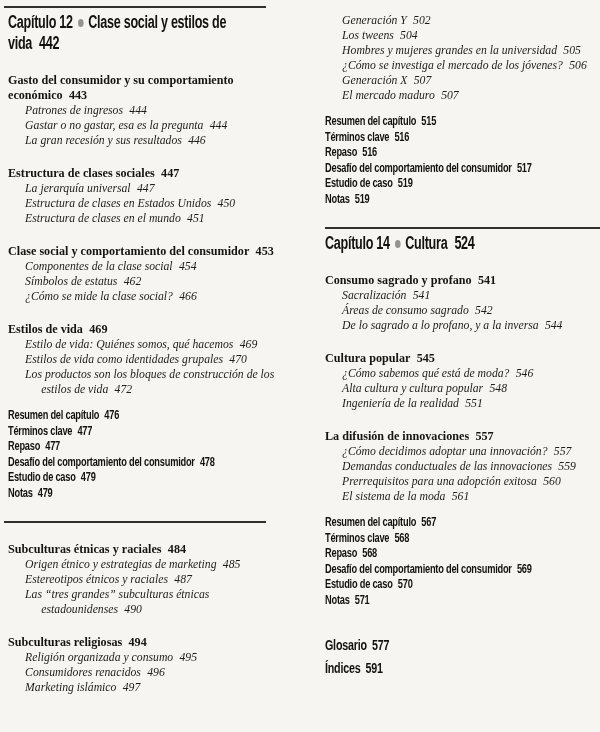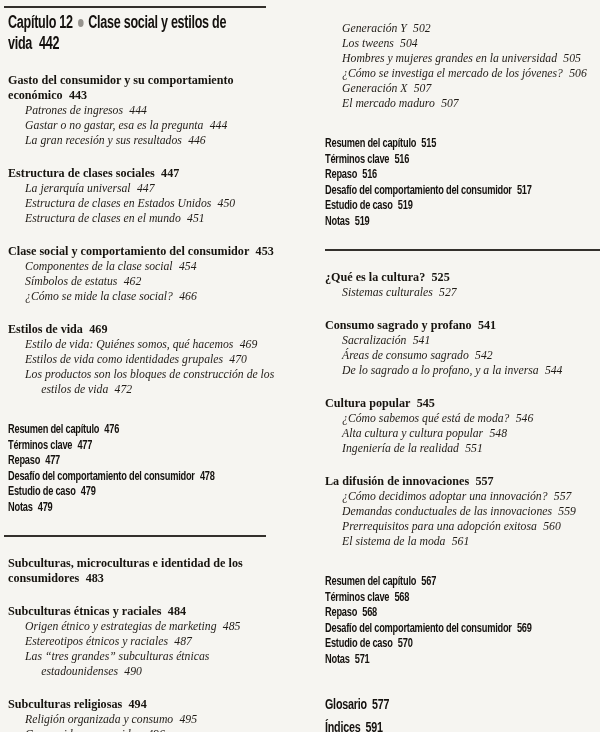--- a/index.html
+++ b/index.html
@@ -13,21 +13,21 @@
   .page { display:flex; padding:6px 0 0 8px; box-sizing:border-box; }
   .col { flex:none; }
   .col-left  { width:272px; }
   .col-right { width:275px; margin-left:45px; }
 
   .rule { height:2px; background:#33302c; }
   .col-left  .rule { width:262px; margin-left:-4px; }
   .col-right .rule { width:100%; }
   .block-rule { margin-top:20px; margin-bottom:4px; }
   .block-rule.first { margin-top:0; }
-  .col-right > .block:first-child { margin-top:14px; }
+  .col-right > .block:first-child { margin-top:6px; }
 
   .block-chapter { margin:4px 0 12px 0; }
   .l-chapter {
     font-family:"Liberation Sans", sans-serif; font-weight:bold;
     font-size:18px; line-height:21px; letter-spacing:-0.4px;
     white-space:nowrap; transform:scaleX(0.70); transform-origin:0 0;
     color:#14110e;
   }
   .chapter-bullet {
     display:inline-block; width:8px; height:8px; border-radius:50%;
@@ -42,21 +42,21 @@
     color:#17140f;
   }
   .l-sub {
     font-style:italic; font-size:13px; line-height:15px;
     white-space:nowrap; padding-left:19px;
     transform:scaleX(0.90); transform-origin:0 0;
     color:#201c17;
   }
   .l-sub.cont { padding-left:37px; }
 
-  .block-end { margin-top:26px; }
+  .block-end { margin-top:12px; }
   .l-end {
     font-family:"Liberation Sans", sans-serif; font-weight:bold;
     font-size:12.5px; line-height:15.5px; letter-spacing:-0.3px;
     white-space:nowrap; transform:scaleX(0.74); transform-origin:0 0;
     color:#14110e;
   }
 
   .block-back { margin-top:26px; }
   .l-back {
     font-family:"Liberation Sans", sans-serif; font-weight:bold;
@@ -110,24 +110,20 @@
         <div class="l-end"><span>Términos clave</span><span class="pg">477</span></div>
         <div class="l-end"><span>Repaso</span><span class="pg">477</span></div>
         <div class="l-end"><span>Desafío del comportamiento del consumidor</span><span class="pg">478</span></div>
         <div class="l-end"><span>Estudio de caso</span><span class="pg">479</span></div>
         <div class="l-end"><span>Notas</span><span class="pg">479</span></div>
       </div>
       <div class="block block-rule">
         <div class="rule"></div>
       </div>
       <div class="block block-section">
-        <div class="l-section"><span>Subculturas, microculturas e identidad de los</span></div>
-        <div class="l-section"><span>consumidores</span><span class="pg">483</span></div>
-      </div>
-      <div class="block block-section">
         <div class="l-section"><span>Subculturas étnicas y raciales</span><span class="pg">484</span></div>
         <div class="l-sub"><span>Origen étnico y estrategias de marketing</span><span class="pg">485</span></div>
         <div class="l-sub"><span>Estereotipos étnicos y raciales</span><span class="pg">487</span></div>
         <div class="l-sub"><span>Las “tres grandes” subculturas étnicas</span></div>
         <div class="l-sub cont"><span>estadounidenses</span><span class="pg">490</span></div>
       </div>
       <div class="block block-section">
         <div class="l-section"><span>Subculturas religiosas</span><span class="pg">494</span></div>
         <div class="l-sub"><span>Religión organizada y consumo</span><span class="pg">495</span></div>
         <div class="l-sub"><span>Consumidores renacidos</span><span class="pg">496</span></div>
@@ -147,23 +143,22 @@
         <div class="l-end"><span>Resumen del capítulo</span><span class="pg">515</span></div>
         <div class="l-end"><span>Términos clave</span><span class="pg">516</span></div>
         <div class="l-end"><span>Repaso</span><span class="pg">516</span></div>
         <div class="l-end"><span>Desafío del comportamiento del consumidor</span><span class="pg">517</span></div>
         <div class="l-end"><span>Estudio de caso</span><span class="pg">519</span></div>
         <div class="l-end"><span>Notas</span><span class="pg">519</span></div>
       </div>
       <div class="block block-rule">
         <div class="rule"></div>
       </div>
-      <div class="block block-section">
-        <div class="l-section"><span>¿Qué es la cultura?</span><span class="pg">525</span></div>
-        <div class="l-sub"><span>Sistemas culturales</span><span class="pg">527</span></div>
+      <div class="block block-chapter">
+        <div class="l-chapter"><span>Capítulo 14</span><span class="chapter-bullet"></span><span>Cultura</span><span class="pg">524</span></div>
       </div>
       <div class="block block-section">
         <div class="l-section"><span>Consumo sagrado y profano</span><span class="pg">541</span></div>
         <div class="l-sub"><span>Sacralización</span><span class="pg">541</span></div>
         <div class="l-sub"><span>Áreas de consumo sagrado</span><span class="pg">542</span></div>
         <div class="l-sub"><span>De lo sagrado a lo profano, y a la inversa</span><span class="pg">544</span></div>
       </div>
       <div class="block block-section">
         <div class="l-section"><span>Cultura popular</span><span class="pg">545</span></div>
         <div class="l-sub"><span>¿Cómo sabemos qué está de moda?</span><span class="pg">546</span></div>

